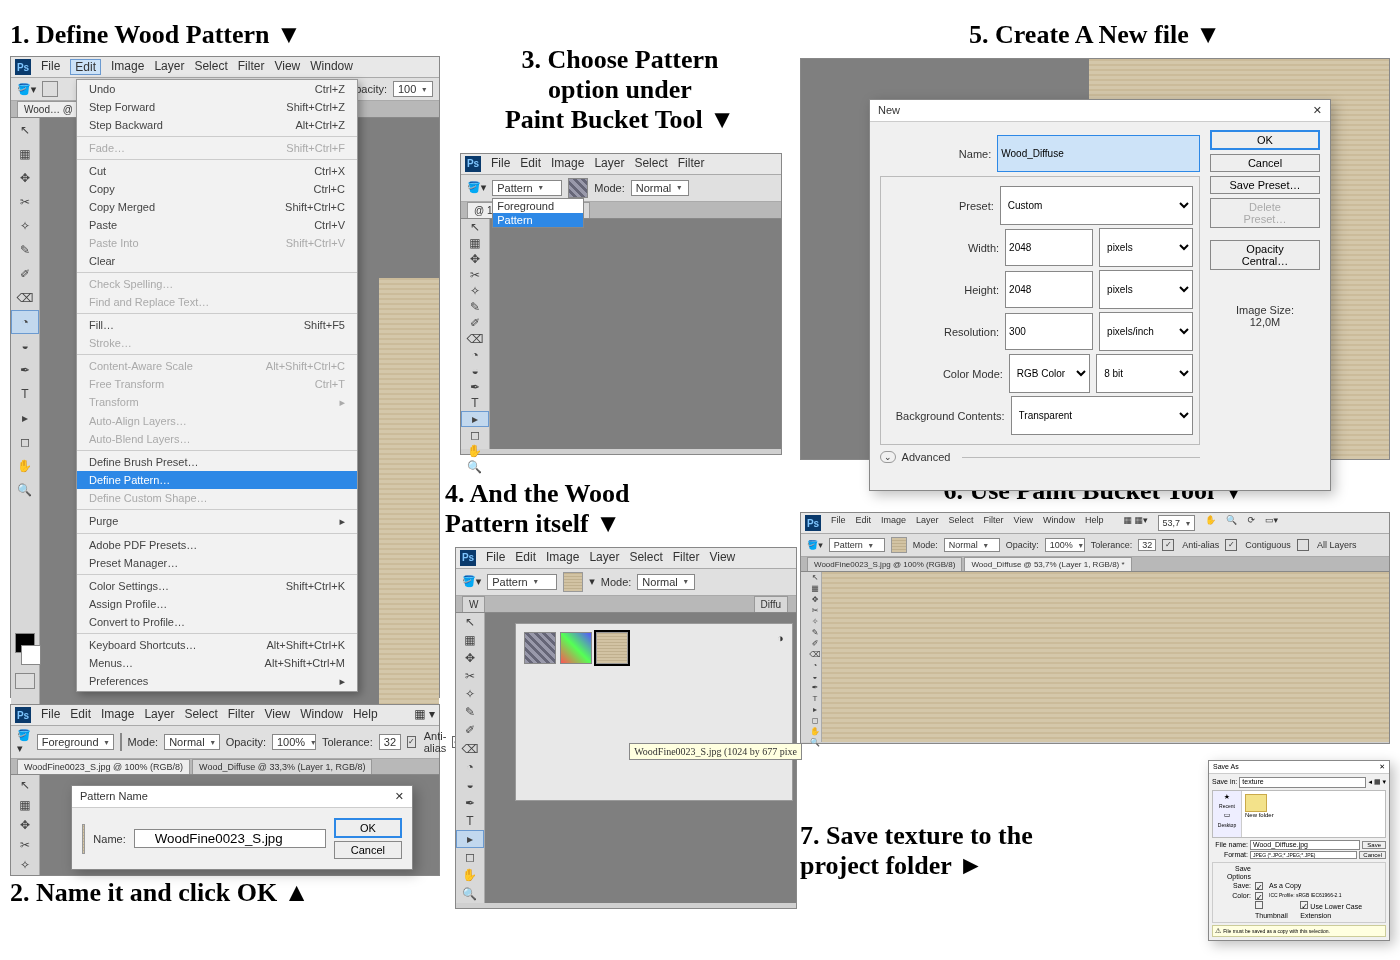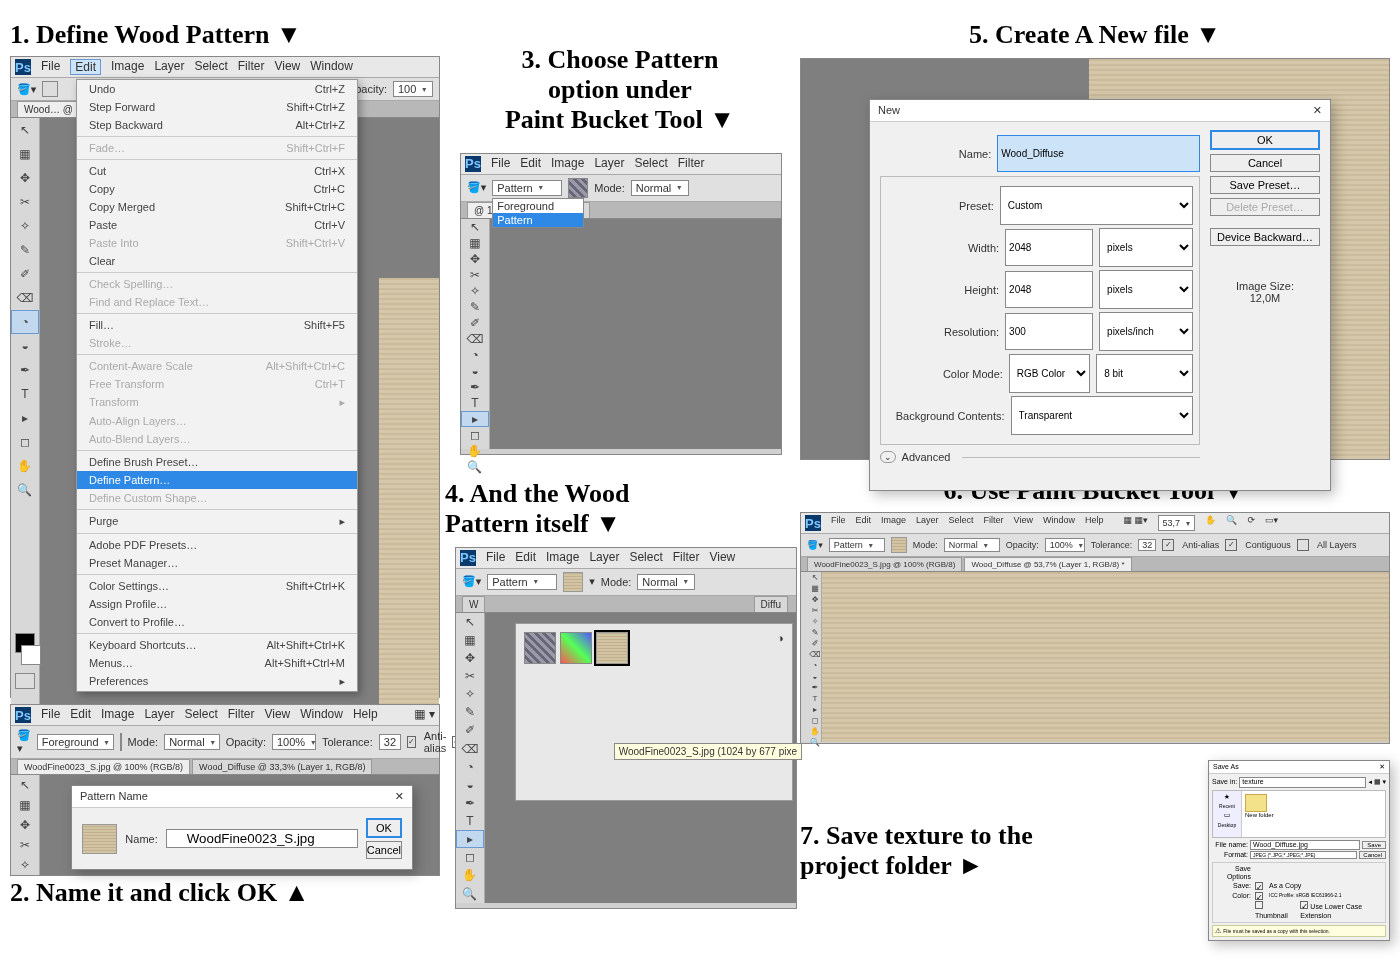--- a/index.html
+++ b/index.html
@@ -26,21 +26,21 @@
 
   
   .ps-window {
     background: #d0d0d0;
     border: 1px solid #888;
     font-family: Tahoma, Arial, sans-serif;
     font-size: 11px;
     color: #333;
   }
   .ps-menubar { display:flex; background:#e8e8e8; border-bottom:1px solid #aaa; padding:2px 4px; gap:10px; font-size:12px; }
-  .ps-menubar .ps-logo { width:16px; height:16px; background:#0a3a6c; color:#7fc6ff; font-weight:bold; font-size:13px; display:flex; align-items:center; justify-content:center; }
+  .ps-menubar .ps-logo { width:16px; height:16px; background:#0a3a6c; color:#7fc6ff; font-weight:bold; font-size:10px; display:flex; align-items:center; justify-content:center; }
   .ps-optbar { display:flex; align-items:center; background:#e0e0e0; border-bottom:1px solid #aaa; padding:3px 6px; gap:6px; font-size:11px;}
   .ps-tabbar { display:flex; background:#b8b8b8; border-bottom:1px solid #888; padding:0 6px; }
   .ps-tab { background:#d8d8d8; border:1px solid #999; border-bottom:none; padding:2px 6px; font-size:10px; margin-right:2px;}
   .ps-tab.on { background:#eee; }
   .toolbox { display:flex; flex-direction:column; background:#d8d8d8; border-right:1px solid #aaa; float:left; width:28px; }
   .tbtn { width:26px; height:22px; border:1px solid transparent; display:flex; align-items:center; justify-content:center; font-size:12px; color:#444;}
   .tbtn.active { background:#c2d8ee; border:1px solid #6b9ad0;}
 
   
   .dropdown {
@@ -53,21 +53,21 @@
   .dd-item.dis { color:#aaa; }
   .dd-sep { border-top:1px solid #ccc; margin:2px 0; }
 
   
   .dlg {
     background:#f0f0f0; border:1px solid #888; box-shadow:4px 4px 12px rgba(0,0,0,0.25);
     font-family: Tahoma, Arial, sans-serif; font-size:11px;
   }
   .dlg-title { background:#fff; border-bottom:1px solid #ccc; padding:4px 8px; font-size:11px; display:flex; justify-content:space-between;}
   .dlg-body { padding:10px; display:flex; align-items:center; gap:8px; }
-  .btn { background:#eee; border:1px solid #888; padding:2px 0; font-size:11px; }
+  .btn { background:#eee; border:1px solid #888; padding:2px 16px; font-size:11px; }
   .btn.ok { border:2px solid #2d88e6; }
 
   
   .sel { background:#fff; border:1px solid #888; padding:1px 4px; font-size:11px; display:inline-flex; align-items:center; gap:4px; }
   .sel:after { content:"▾"; font-size:8px; color:#555; margin-left:2px; }
   .swatch { width:20px; height:20px; border:1px solid #888; background:repeating-linear-gradient(45deg,#99a 0 3px,#667 3px 6px);}
   .wood-swatch { width:26px; height:26px; background:repeating-linear-gradient(0deg,#d2c3a3 0 2px,#c0b08e 2px 3px); border:1px solid #999;}
 
   
   .new-dlg { width:460px; margin:auto; }
@@ -441,21 +441,21 @@
           <div class="tbtn">🔍</div>
         </div>
       <div style="flex:1; background:#7f7f7f; position:relative;">
         <div style="position:absolute; left:30px; top:10px; width:260px; height:160px; background:#e8e8e8; border:1px solid #999; padding:8px;">
           <div style="display:flex; gap:4px;">
             <div class="swatch" style="width:30px;height:30px"></div>
             <div style="width:30px;height:30px; background:linear-gradient(45deg,#f55,#5f5,#55f); border:1px solid #888"></div>
             <div class="wood-swatch" style="width:30px;height:30px; outline:2px solid #000"></div>
             <span style="margin-left:auto">◑</span>
           </div>
-          <div style="position:absolute; right:-10px; bottom:40px; background:#ffffe0; border:1px solid #888; padding:2px 4px; font-size:10px;">WoodFine0023_S.jpg (1024 by 677 pixe</div>
+          <div style="position:absolute; right:-10px; bottom:40px; background:#ffffe0; border:1px solid #888; padding:2px 4px; font-size:10px;font-family:Liberation Serif, serif;">WoodFine0023_S.jpg (1024 by 677 pixe</div>
         </div>
       </div>
     </div>
   </div>
 </div>
 
 <div class="col col3">
   <div class="step-title" style="text-align:center">5. Create A New file ▼</div>
 
   <div class="ps-window" style="position:relative; height:400px; margin-top:8px;">
@@ -506,21 +506,21 @@
             <span style="border:1px solid #999;border-radius:8px;padding:0 3px;font-size:9px">⌄</span>
           <span>Advanced</span>
           <span style="flex:1;border-top:1px solid #bbb;margin-left:6px"></span>
           </div>
 
         <div class="side-btns">
           <button class="btn ok" style="width:110px">OK</button>
           <button class="btn" style="width:110px">Cancel</button>
           <button class="btn" style="width:110px">Save Preset…</button>
           <button class="btn" style="width:110px;color:#aaa">Delete Preset…</button>
-          <button class="btn" style="width:110px;margin-top:8px">Device Backward…</button>
+          <button class="btn" style="width:110px;margin-top:8px">Opacity Central…</button>
           <div style="text-align:center;margin-top:30px;font-size:11px">
             <div>Image Size:</div>
             <div>12,0M</div>
           </div>
         </div>
       </div>
     </div>
   </div>
 
   <div class="step-title" style="text-align:center; margin-top:16px">6. Use Paint Bucket Tool ▼</div>

